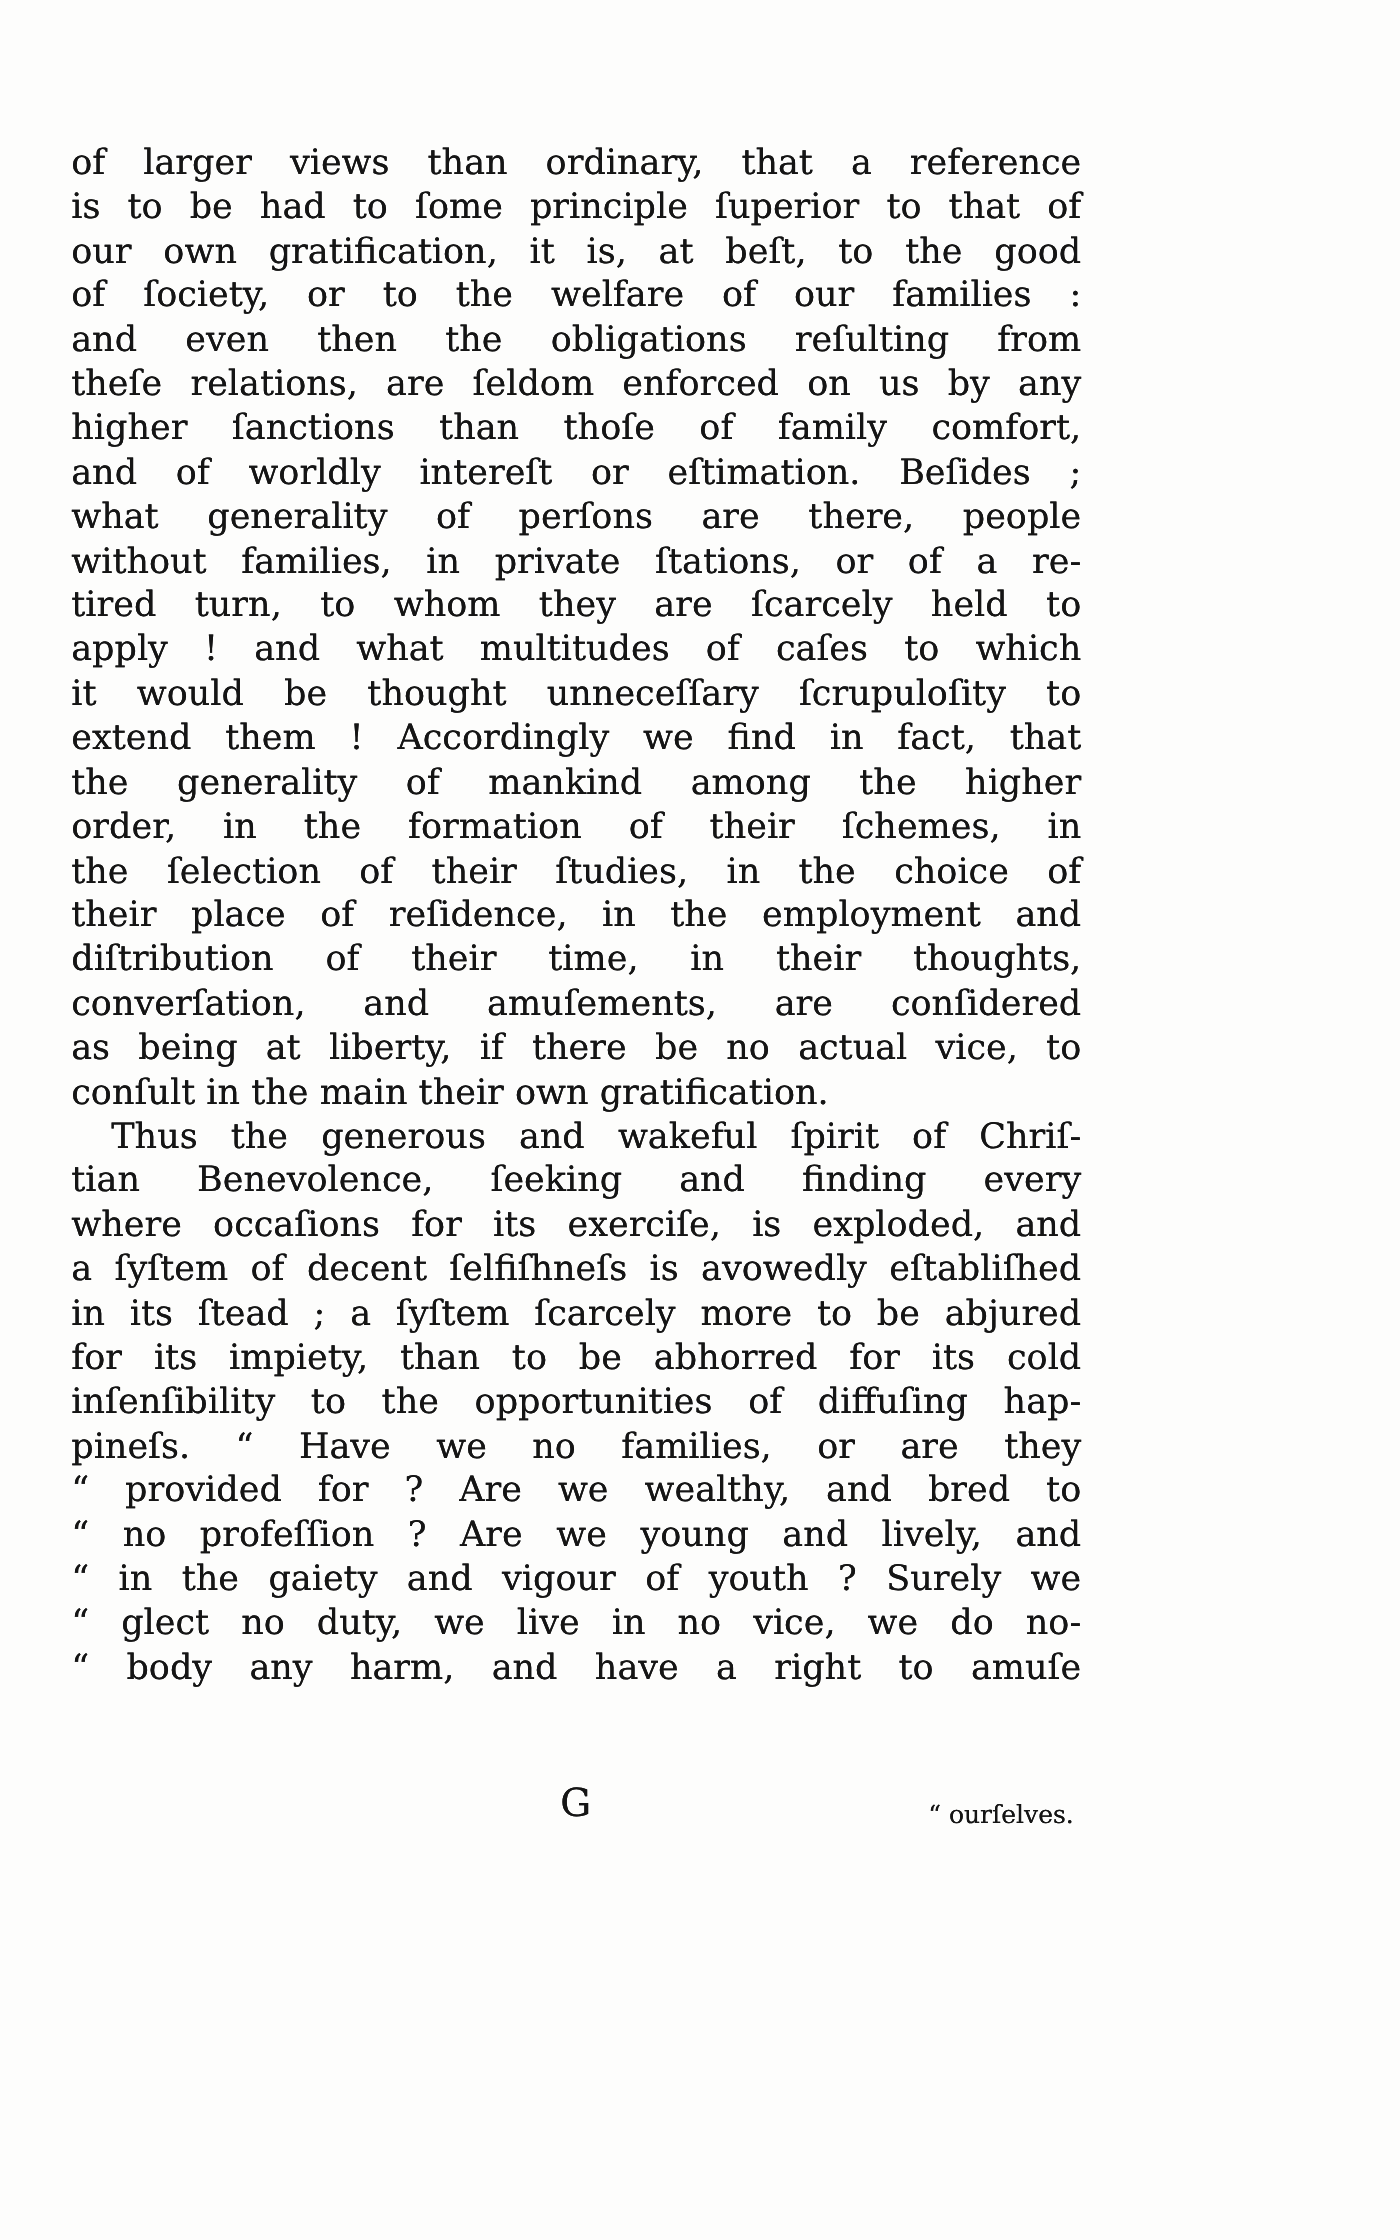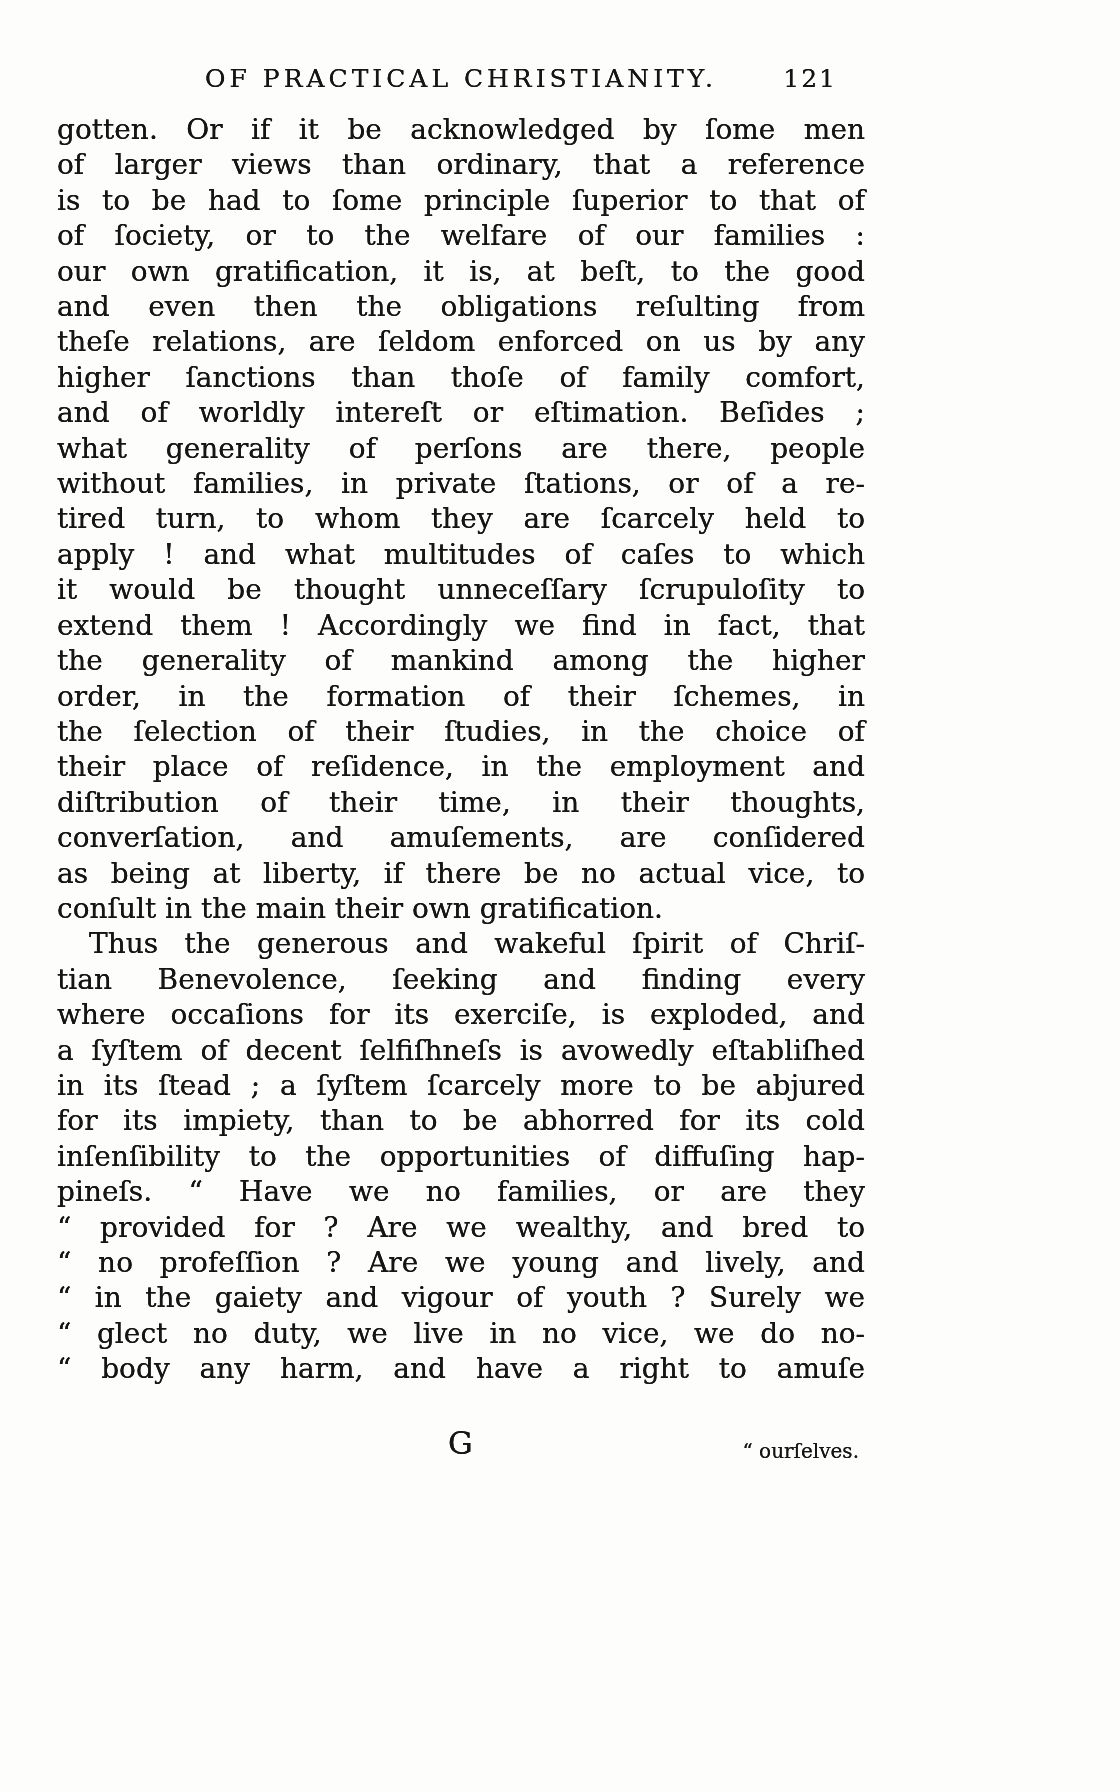--- a/index.html
+++ b/index.html
@@ -83,31 +83,26 @@
     right: 6px;
     top: 14px;
     font-size: 20px;
   }
 </style>
 </head>
 <body>
 
 <div class="page">
 
-  <div class="header">
-    <span class="running-title">OF PRACTICAL CHRISTIANITY.</span>
-    <span class="page-number">121</span>
-  </div>
 
   <div class="body-text" id="body-text">
-      <div class="line"><span>gotten.  Or if it be acknowledged by ſome men</span></div>
       <div class="line"><span>of larger views than ordinary, that a reference</span></div>
       <div class="line"><span>is to be had to ſome principle ſuperior to that of</span></div>
+      <div class="line"><span>our own gratification, it is, at beſt, to the good</span></div>
       <div class="line"><span>of ſociety, or to the welfare of our families :</span></div>
-      <div class="line"><span>our own gratification, it is, at beſt, to the good</span></div>
       <div class="line"><span>and even then the obligations reſulting from</span></div>
       <div class="line"><span>theſe relations, are ſeldom enforced on us by any</span></div>
       <div class="line"><span>higher ſanctions than thoſe of family comfort,</span></div>
       <div class="line"><span>and of worldly intereſt or eſtimation.  Beſides ;</span></div>
       <div class="line"><span>what generality of perſons are there, people</span></div>
       <div class="line"><span>without families, in private ſtations, or of a re-</span></div>
       <div class="line"><span>tired turn, to whom they are ſcarcely held to</span></div>
       <div class="line"><span>apply !  and what multitudes of caſes to which</span></div>
       <div class="line"><span>it would be thought unneceſſary ſcrupuloſity to</span></div>
       <div class="line"><span>extend them !  Accordingly we find </span><span class="italic">in fact</span><span>, that</span></div>

